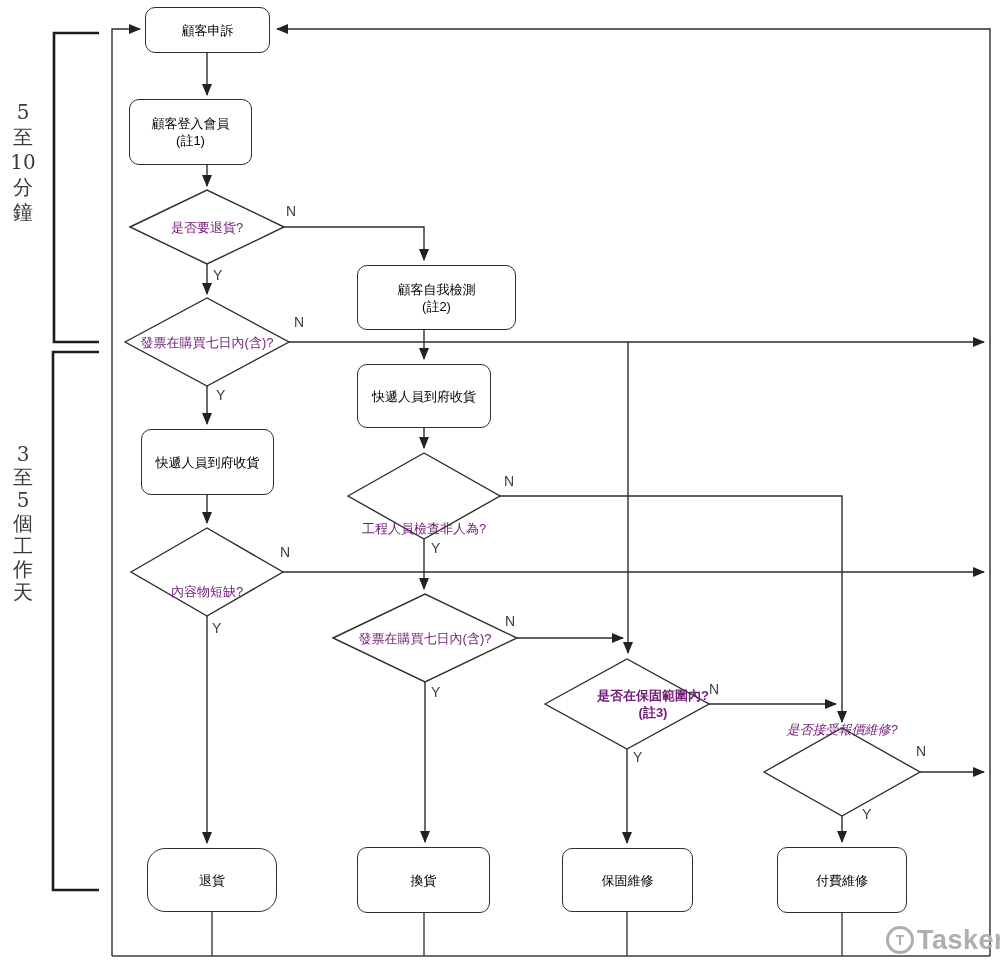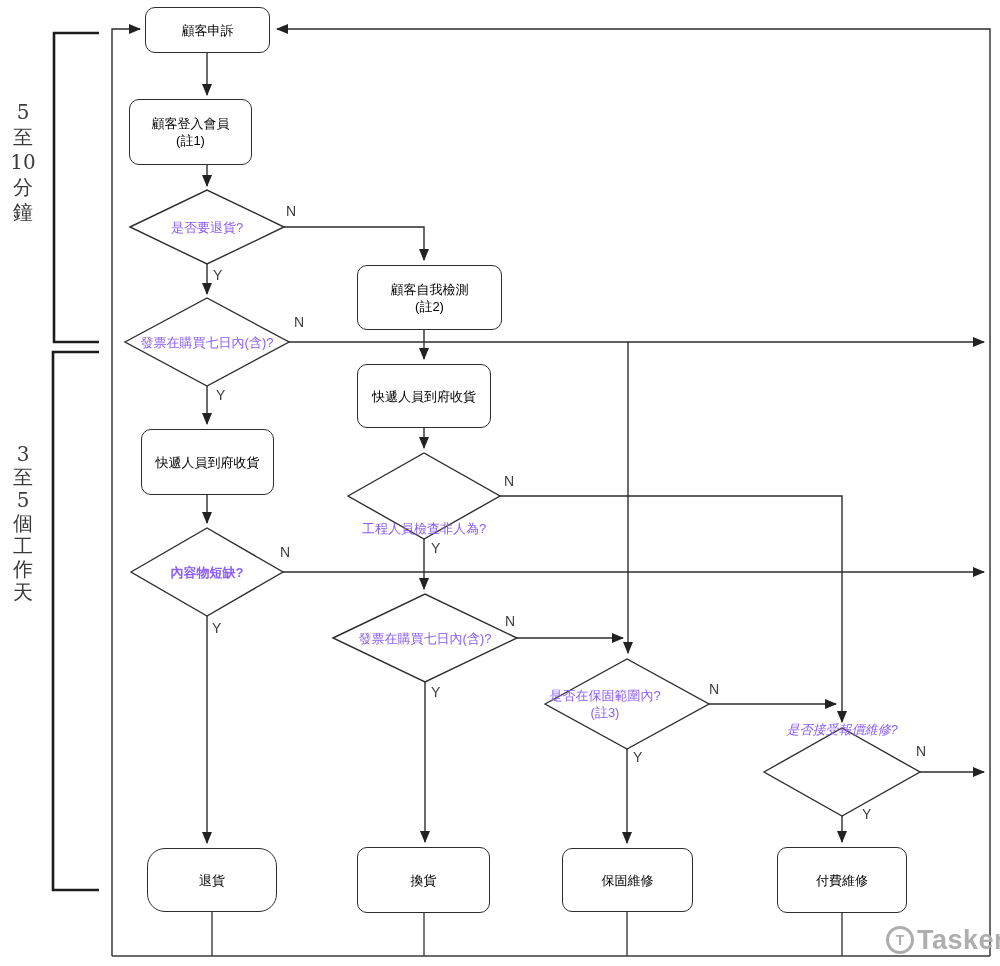--- a/index.html
+++ b/index.html
@@ -8,21 +8,21 @@
     font-family:"Liberation Sans","DejaVu Sans",sans-serif;overflow:hidden;
   }
   svg.layer{position:absolute;left:0;top:0;}
   .box{
     position:absolute;box-sizing:border-box;border:1.5px solid #2d2d2d;border-radius:10px;
     background:#ffffff;display:flex;flex-direction:column;align-items:center;justify-content:center;
     font-size:13px;color:#000000;line-height:17px;text-align:center;z-index:3;
   }
   .dlabel{
     position:absolute;display:flex;flex-direction:column;align-items:center;justify-content:center;
-    font-size:13px;color:#8b5cf6;line-height:17px;text-align:left;z-index:4;pointer-events:none;
+    font-size:13px;color:#701a75;line-height:17px;text-align:left;z-index:4;pointer-events:none;
   }
   .elabel{
     position:absolute;font-size:14px;color:#3d3d3d;z-index:4;
   }
   .side-label{
     position:absolute;width:34px;text-align:center;white-space:pre;
     font-family:"DejaVu Serif","Liberation Serif",serif;font-size:20px;color:#3a3a3a;z-index:4;
   }
   .watermark{
     position:absolute;left:886px;top:926px;display:flex;align-items:center;gap:3px;
@@ -98,21 +98,21 @@
 
   <div class="box" style="left:145px;top:7px;width:125px;height:46px;">
     <div>顧客申訴</div>
   </div>
 
   <div class="box" style="left:129px;top:99px;width:123px;height:66px;">
     <div>顧客登入會員</div>
     <div>(註1)</div>
   </div>
 
-  <div class="box" style="left:357px;top:265px;width:145px;height:65px;">
+  <div class="box" style="left:357px;top:265px;width:159px;height:65px;">
     <div>顧客自我檢測</div>
     <div>(註2)</div>
   </div>
 
   <div class="box" style="left:357px;top:364px;width:134px;height:64px;">
     <div>快遞人員到府收貨</div>
   </div>
 
   <div class="box" style="left:141px;top:429px;width:133px;height:66px;">
     <div>快遞人員到府收貨</div>
@@ -136,27 +136,27 @@
 
   <div class="dlabel" style="left:147px;top:218px;width:120px;height:18px;">
     <div>是否要退貨?</div>
   </div>
   <div class="dlabel" style="left:122px;top:333px;width:170px;height:18px;">
     <div>發票在購買七日內(含)?</div>
   </div>
   <div class="dlabel" style="left:344px;top:487px;width:160px;height:18px;margin-top:32px;">
     <div>工程人員檢查非人為?</div>
   </div>
-  <div class="dlabel" style="left:147px;top:563px;width:120px;height:18px;font-weight:bold;">
+  <div class="dlabel" style="left:147px;top:582px;width:120px;height:18px;">
     <div>內容物短缺?</div>
   </div>
   <div class="dlabel" style="left:340px;top:629px;width:170px;height:18px;">
     <div>發票在購買七日內(含)?</div>
   </div>
-  <div class="dlabel" style="left:525px;top:687px;width:160px;height:34px;">
+  <div class="dlabel" style="left:573px;top:687px;width:160px;height:34px;font-weight:bold;">
     <div>是否在保固範圍內?</div>
     <div>(註3)</div>
   </div>
   <div class="dlabel" style="left:762px;top:720px;width:160px;height:18px;font-style:italic;">
     <div>是否接受報價維修?</div>
   </div>
 
   <span class="elabel" style="left:286px;top:203px;">N</span>
   <span class="elabel" style="left:213px;top:267px;">Y</span>
   <span class="elabel" style="left:294px;top:314px;">N</span>

